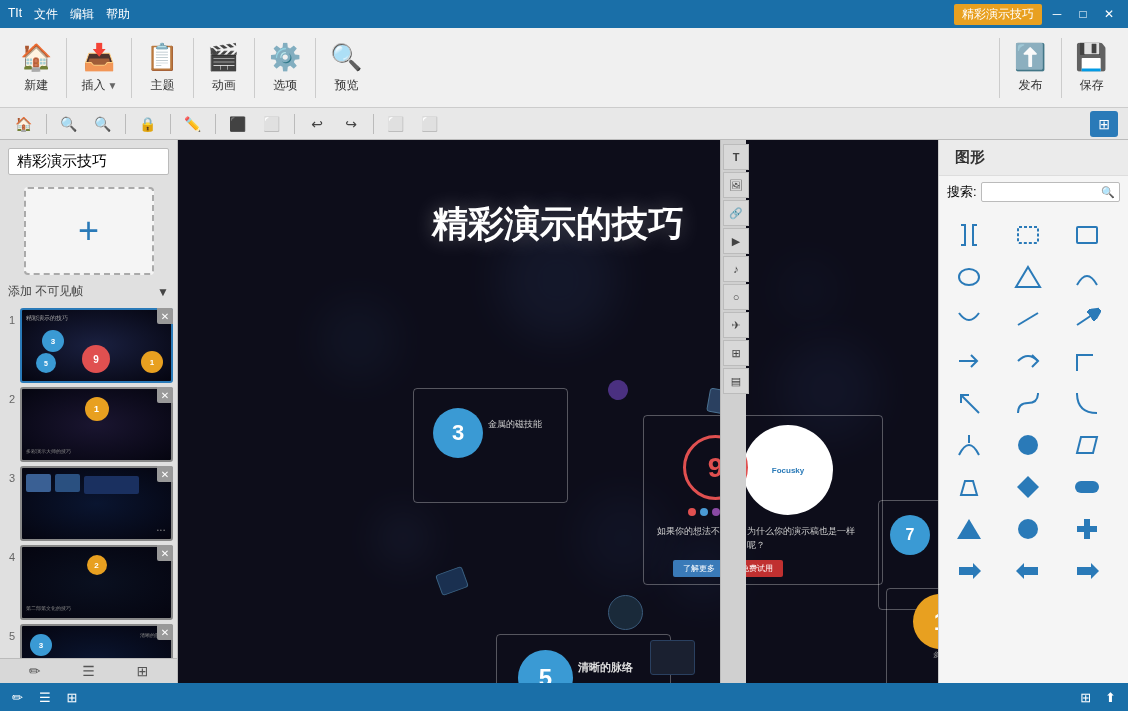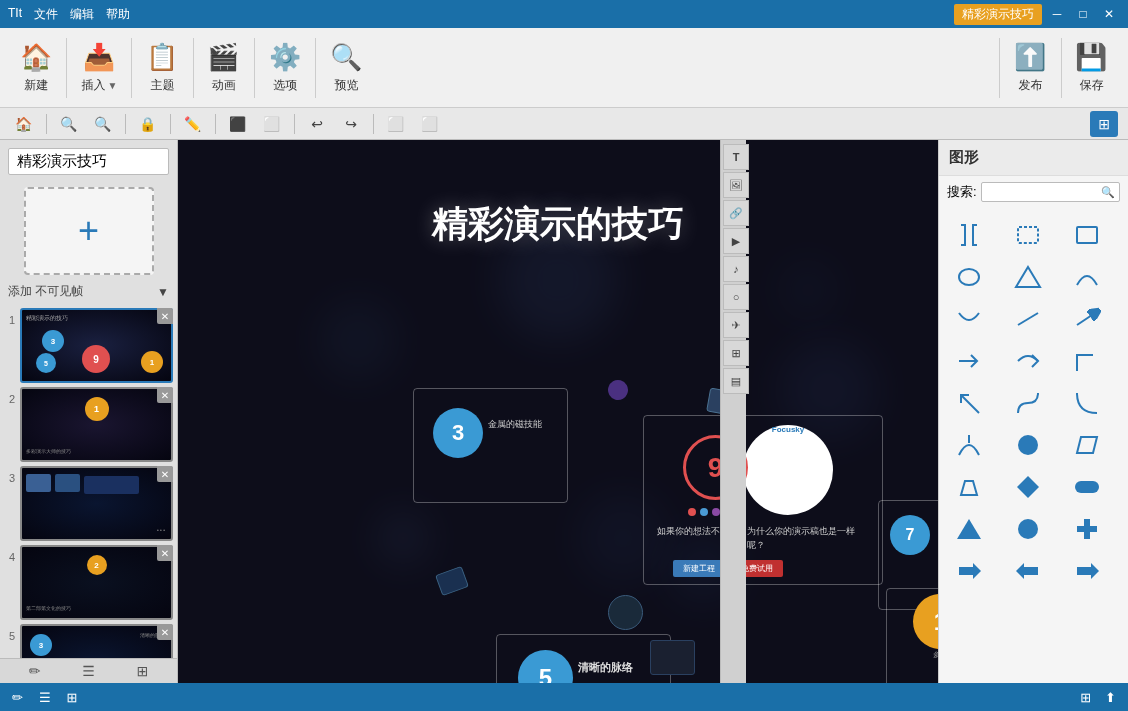--- a/index.html
+++ b/index.html
@@ -84,21 +84,21 @@
     
     .num-circle {
       position: absolute; border-radius: 50%; display: flex; align-items: center; justify-content: center; font-size: 22px; font-weight: bold; color: white;
     }
 
     
     #right-panel {
       width: 190px; background: #f5f5f5; border-left: 1px solid #ccc; display: flex; flex-direction: column; flex-shrink: 0;
     }
     .panel-header {
-      padding: 8px 10px; font-size: 15px; font-weight: bold; color: #333; border-bottom: 1px solid #ddd; background: #ebebeb;
+      padding: 8px 16px; font-size: 15px; font-weight: bold; color: #333; border-bottom: 1px solid #ddd; background: #ebebeb;
     }
     .search-row {
       display: flex; align-items: center; gap: 4px; padding: 2px 6px;
     }
     .search-input { border: none; outline: none; font-size: 12px; width: 100%; }
     .side-tool-btn {
       width: 26px; height: 26px; background: #d8d8d8; border: 1px solid #bbb; display: flex; align-items: center; justify-content: center; cursor: pointer; font-size: 13px; color: #444;
     }
 
     
@@ -302,21 +302,21 @@
       <div class="frame-box" style="left:465px;top:275px;width:240px;height:170px;"></div>
 
       <div class="frame-box" style="left:235px;top:248px;width:155px;height:115px;"></div>
 
       <div class="frame-box" style="left:700px;top:360px;width:140px;height:110px;"></div>
 
       <div class="frame-box" style="left:318px;top:494px;width:175px;height:130px;"></div>
 
       <div class="frame-box" style="left:708px;top:448px;width:150px;height:130px;"></div>
 
-      <div style="position:absolute;left:565px;top:285px;width:90px;height:90px;background:white;border-radius:50%;display:flex;align-items:flex-start;justify-content:center;">
+      <div style="position:absolute;left:565px;top:285px;width:90px;height:90px;background:white;border-radius:50%;display:flex;align-items:center;justify-content:center;">
         <span style="font-size:8px;color:#2a7ab8;font-weight:bold;">Focusky</span>
       </div>
 
       <div class="num-circle" style="left:255px;top:268px;width:50px;height:50px;background:#3a9ad4;">
         <span>3</span>
       </div>
       <div style="position:absolute;left:310px;top:278px;color:#ccc;font-size:9px;">金属的磁技能</div>
 
       <div class="num-circle" style="left:505px;top:295px;width:65px;height:65px;background:transparent;border:3px solid #e05050;">
         <span style="color:#e05050;font-size:28px;font-weight:bold;">9</span>
@@ -324,21 +324,21 @@
 
       <div style="position:absolute;left:510px;top:368px;display:flex;gap:4px;">
         <div style="width:8px;height:8px;background:#e05050;border-radius:50%;"></div>
         <div style="width:8px;height:8px;background:#4a9ad4;border-radius:50%;"></div>
         <div style="width:8px;height:8px;background:#8a4aa4;border-radius:50%;"></div>
       </div>
 
       <div style="position:absolute;left:478px;top:385px;width:200px;color:#ccc;font-size:9px;text-align:center;line-height:1.5;">如果你的想法不一样，为什么你的演示稿也是一样呢？</div>
 
       <div style="position:absolute;left:495px;top:420px;display:flex;gap:6px;">
-        <div style="background:#3a7ab8;color:white;font-size:8px;padding:3px 10px;border-radius:2px;cursor:pointer;">新建工程</div>
+        <div style="background:#3a7ab8;color:white;font-size:8px;padding:3px 10px;border-radius:2px;cursor:pointer;">了解更多</div>
         <div style="background:#c03030;color:white;font-size:8px;padding:3px 10px;border-radius:2px;cursor:pointer;">免费试用</div>
       </div>
 
       <div class="num-circle" style="left:712px;top:375px;width:40px;height:40px;background:#3a9ad4;">
         <span style="font-size:16px;">7</span>
       </div>
 
       <div class="num-circle" style="left:340px;top:510px;width:55px;height:55px;background:#3a9ad4;">
         <span style="font-size:24px;">5</span>
       </div>

